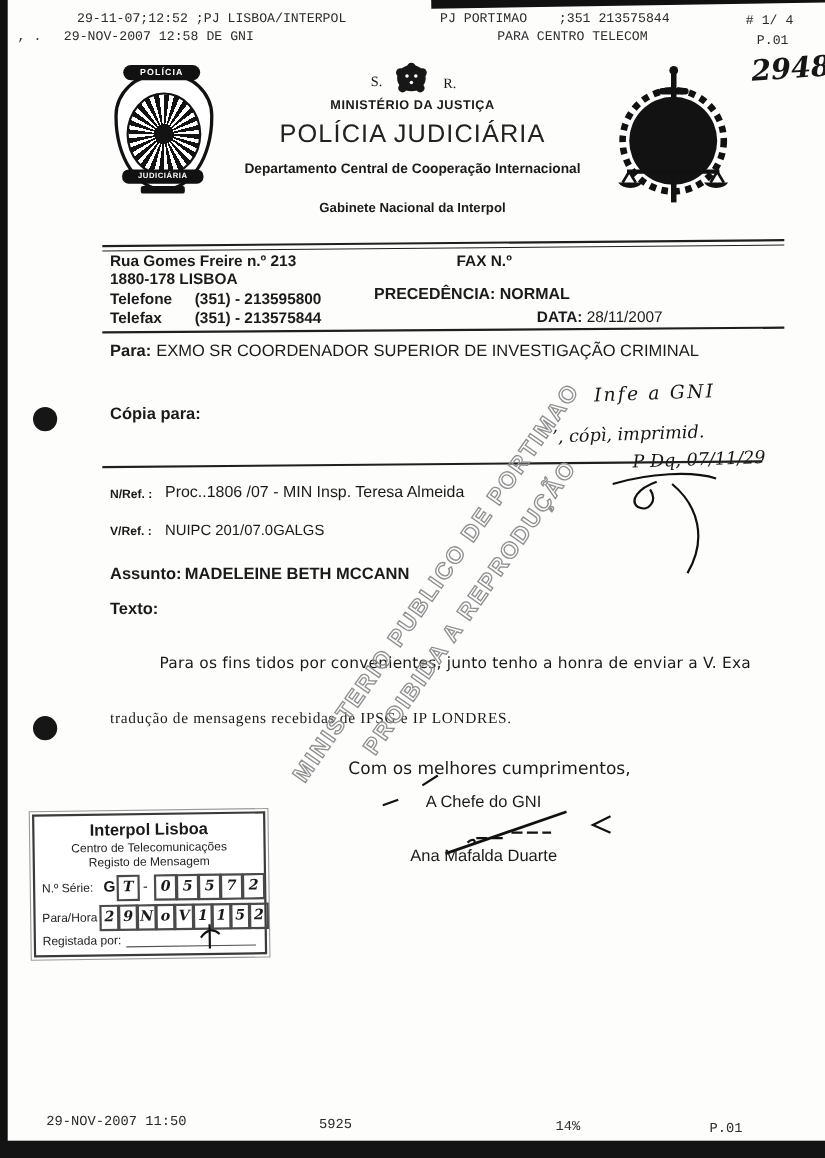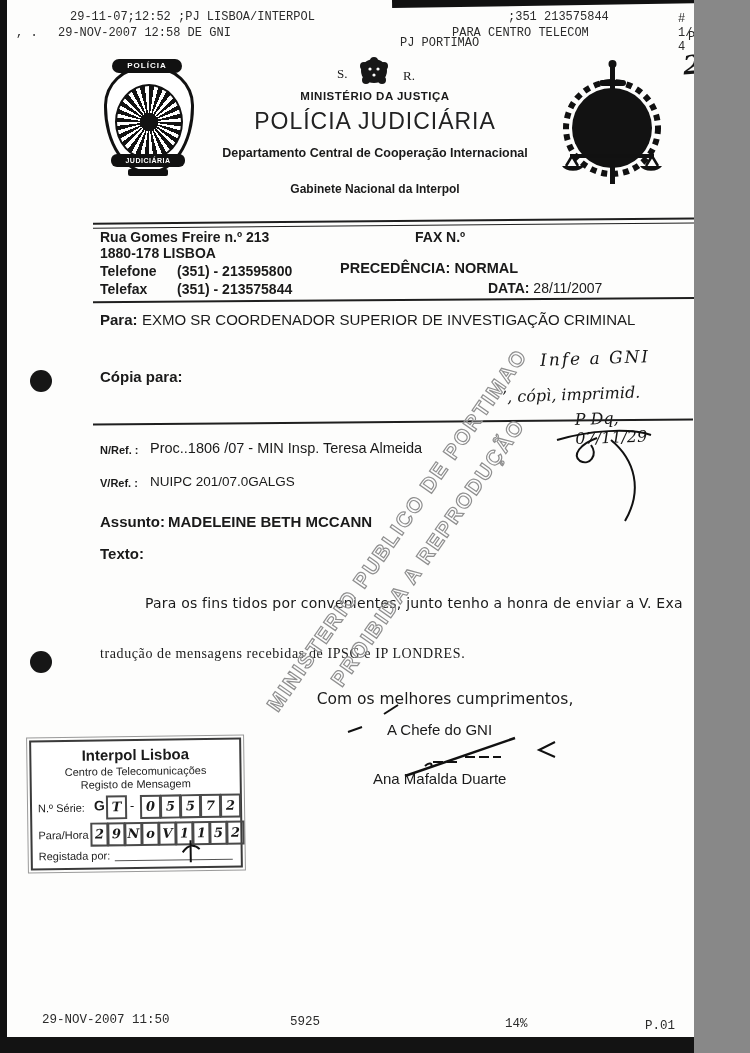--- a/index.html
+++ b/index.html
@@ -1,16 +1,16 @@
 <!DOCTYPE html>
 <html><head>
 <meta charset="utf-8">
 <style>
   html,body{margin:0;padding:0;background:#888;}
-  .page{position:relative;width:694px;height:1053px;background:#fdfdfc;overflow:hidden;
+  .page{position:relative;width:750px;height:1053px;background:#fdfdfc;overflow:hidden;
         font-family:"Liberation Sans",sans-serif;color:#1a1a1a;}
   .abs{position:absolute;}
   .mono{font-family:"Liberation Mono",monospace;color:#2b2b2b;}
   .b{font-weight:bold;}
   .hand{font-family:"DejaVu Serif",serif;font-style:italic;color:#161616;}
   .rule{background:#1f1f1f;height:2px;}
   .wm{font-weight:bold;font-size:21px;letter-spacing:2px;color:rgba(255,255,255,0.25);
       -webkit-text-stroke:1.2px #8f8f8f;white-space:nowrap;transform-origin:0 50%;
       transform:rotate(-55deg);z-index:40;pointer-events:none;font-family:"Liberation Sans",sans-serif;}
   .dot{width:22px;height:22px;border-radius:50%;background:#161616;}
@@ -23,21 +23,21 @@
 </head>
 <body>
 
 <div class="page">
 
   <div class="abs" style="left:0;top:0;width:7px;height:1046px;background:#111;"></div>
   <div class="abs" style="left:392px;top:-7px;width:380px;height:12px;background:#111;transform:rotate(-0.9deg);"></div>
   <div class="abs" style="left:0;top:1037px;width:750px;height:16px;background:#131313;"></div>
 
   <div class="abs mono" style="left:70px;top:10px;font-size:12px;">29-11-07;12:52  ;PJ LISBOA/INTERPOL</div>
-  <div class="abs mono" style="left:400px;top:10px;font-size:12px;margin-top:26px;">PJ PORTIMAO</div>
+  <div class="abs mono" style="left:400px;top:10px;font-size:12px;">PJ PORTIMAO</div>
   <div class="abs mono" style="left:508px;top:10px;font-size:12px;">;351 213575844</div>
   <div class="abs mono" style="left:678px;top:12px;font-size:12px;">#  1/  4</div>
   <div class="abs mono" style="left:16px;top:26px;font-size:12px;">,   .</div>
   <div class="abs mono" style="left:58px;top:26px;font-size:12px;">29-NOV-2007  12:58  DE   GNI</div>
   <div class="abs mono" style="left:452px;top:26px;font-size:12px;">PARA  CENTRO TELECOM</div>
   <div class="abs mono" style="left:688px;top:30px;font-size:12px;">P.01</div>
 
   <div class="abs hand" style="left:683px;top:48px;font-size:26px;font-weight:bold;transform:rotate(-4deg);">2948</div>
 
   <div class="abs" style="left:100px;top:58px;width:96px;height:120px;">

